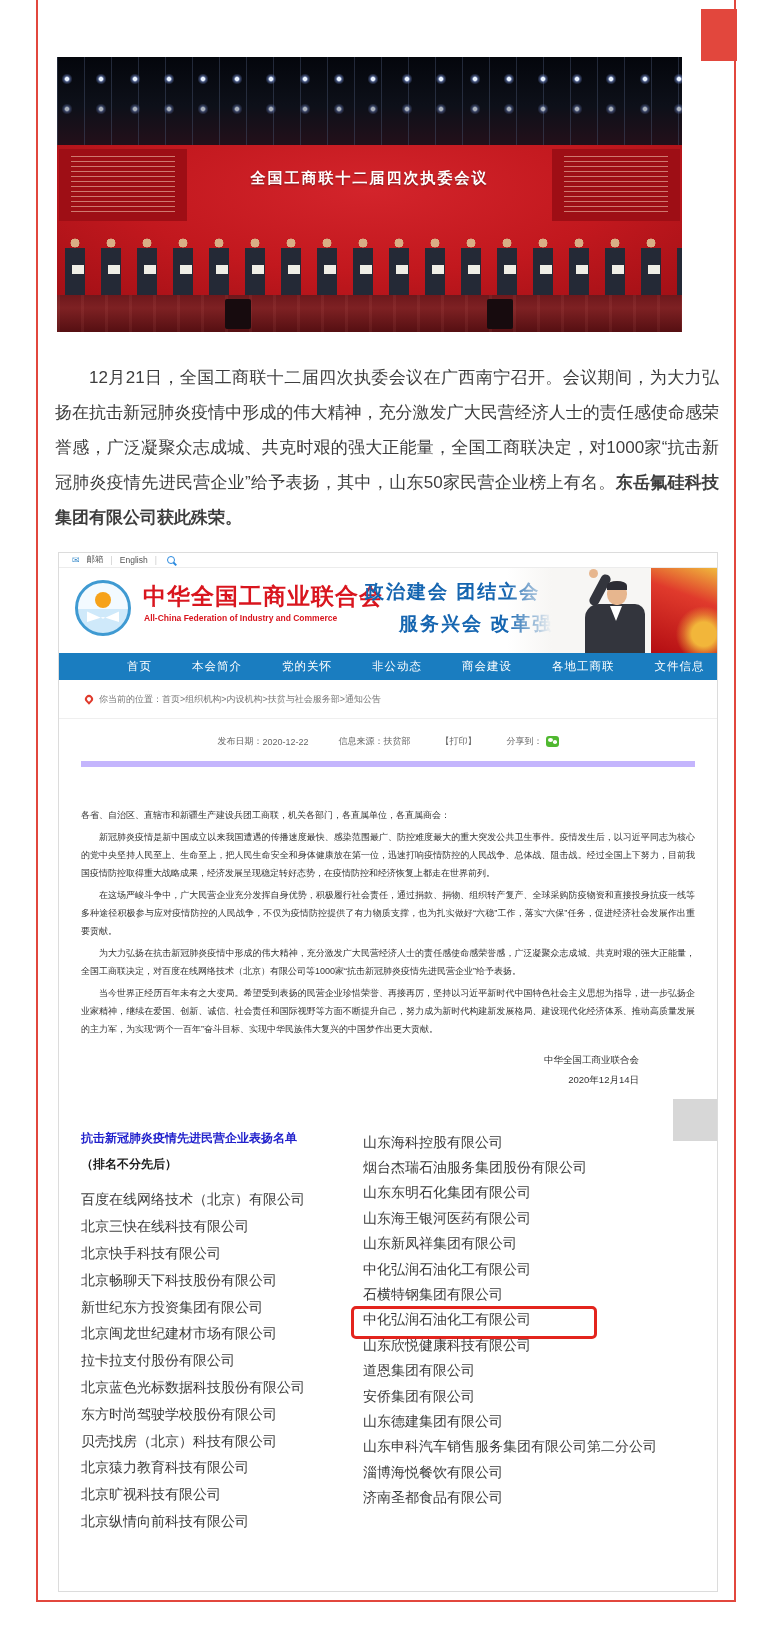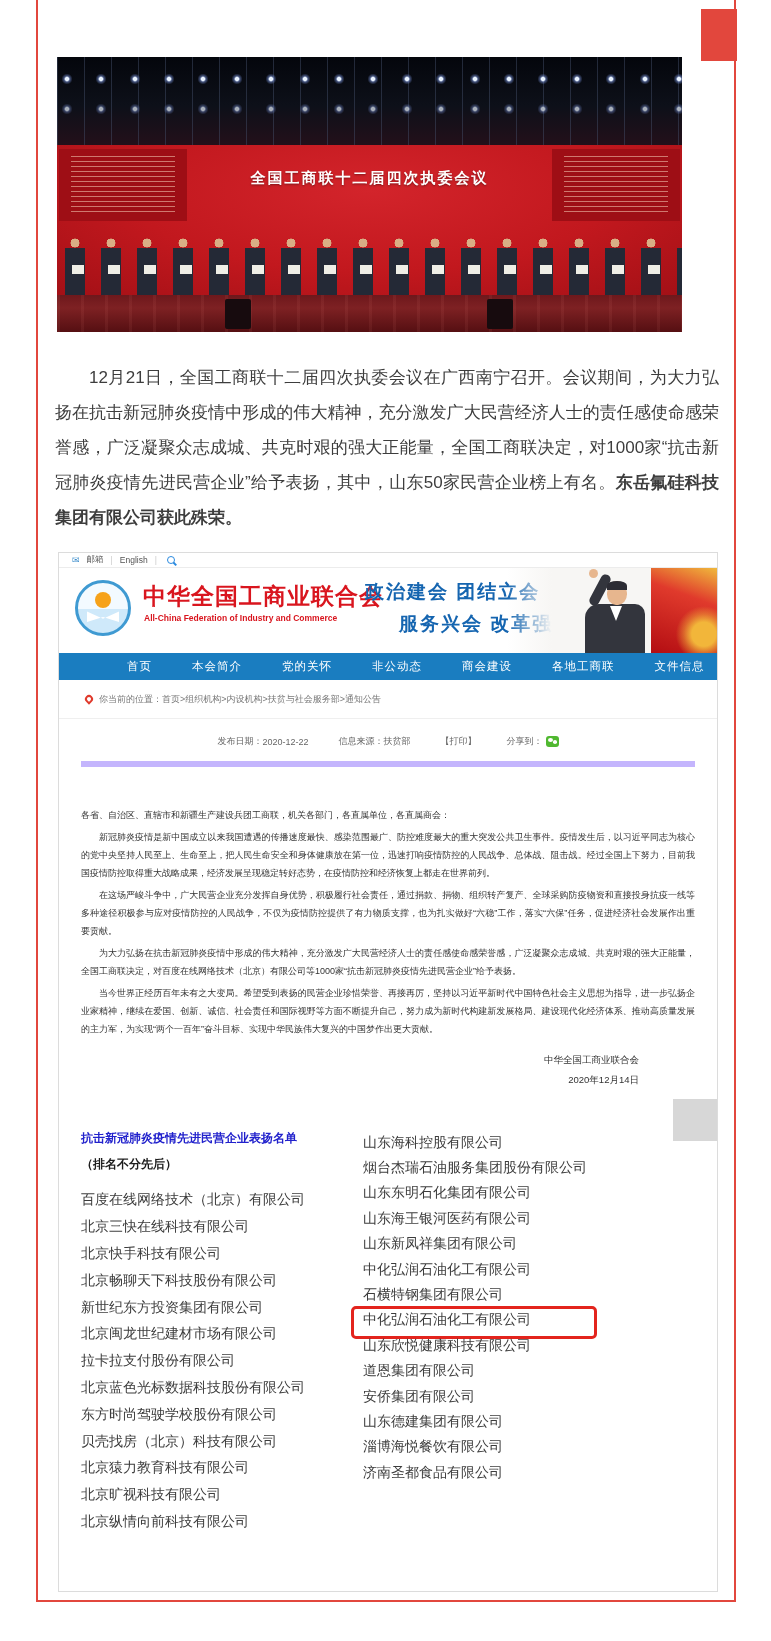--- a/index.html
+++ b/index.html
@@ -262,20 +262,21 @@
           <div class="company-row">山东东明石化集团有限公司</div>
           <div class="company-row">山东海王银河医药有限公司</div>
           <div class="company-row">山东新凤祥集团有限公司</div>
           <div class="company-row">中化弘润石油化工有限公司</div>
           <div class="company-row">石横特钢集团有限公司</div>
           <div class="company-row highlight">中化弘润石油化工有限公司</div>
           <div class="company-row">山东欣悦健康科技有限公司</div>
           <div class="company-row">道恩集团有限公司</div>
           <div class="company-row">安侨集团有限公司</div>
           <div class="company-row">山东德建集团有限公司</div>
+          <div class="company-row">山东申科汽车销售服务集团有限公司第二分公司</div>
           <div class="company-row">淄博海悦餐饮有限公司</div>
           <div class="company-row">济南圣都食品有限公司</div>
         </div>
     </div>
   </div>
 
   <div class="float-widget"></div>
 </div>
 
 </body></html>

